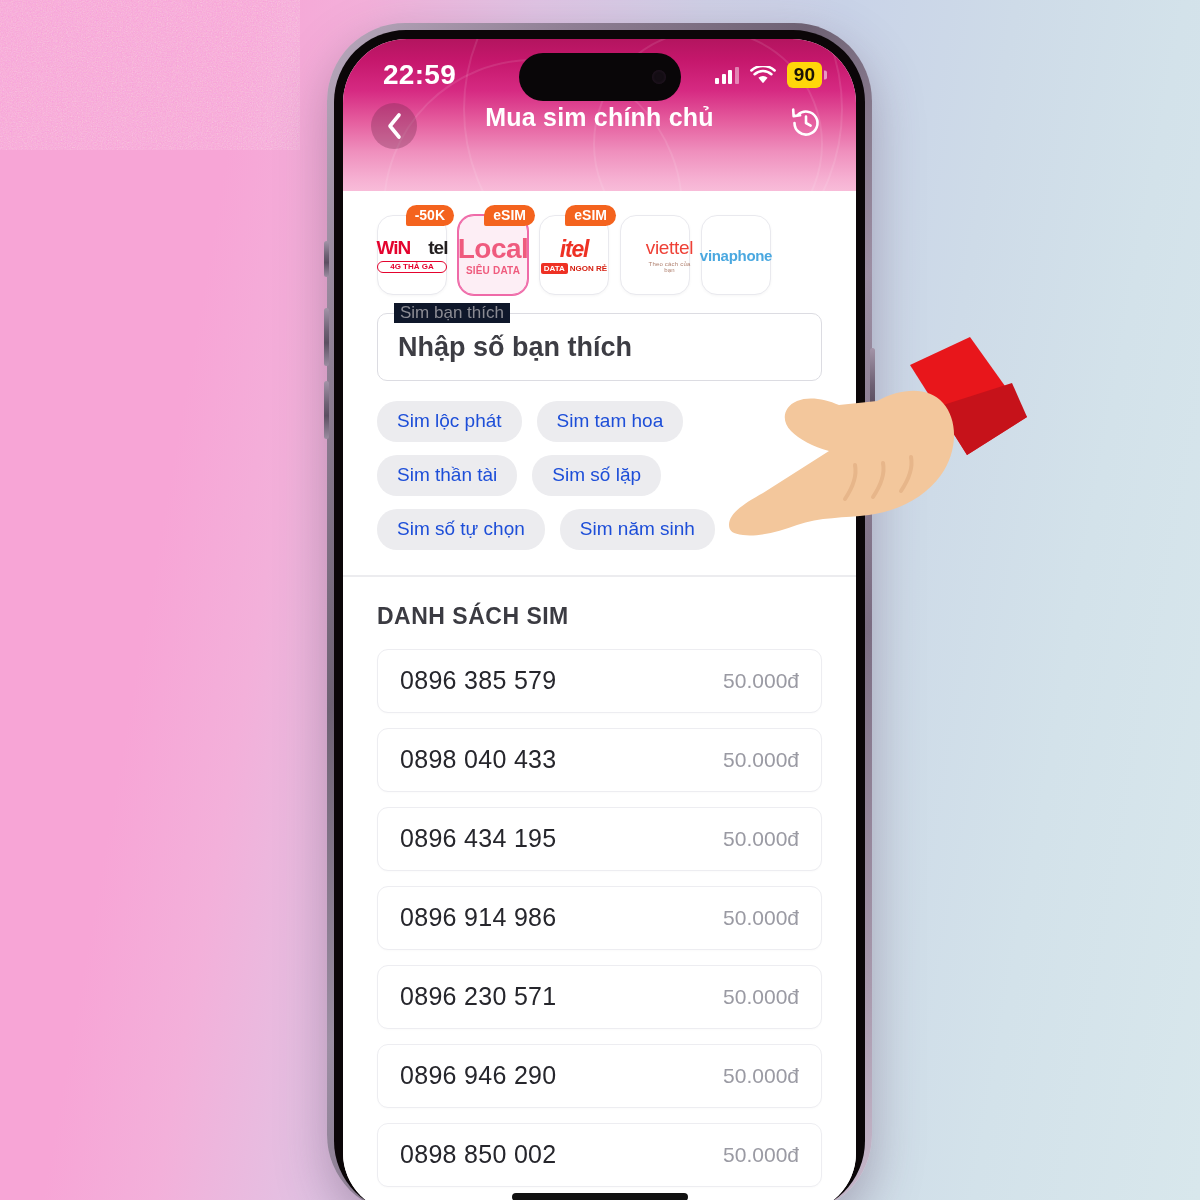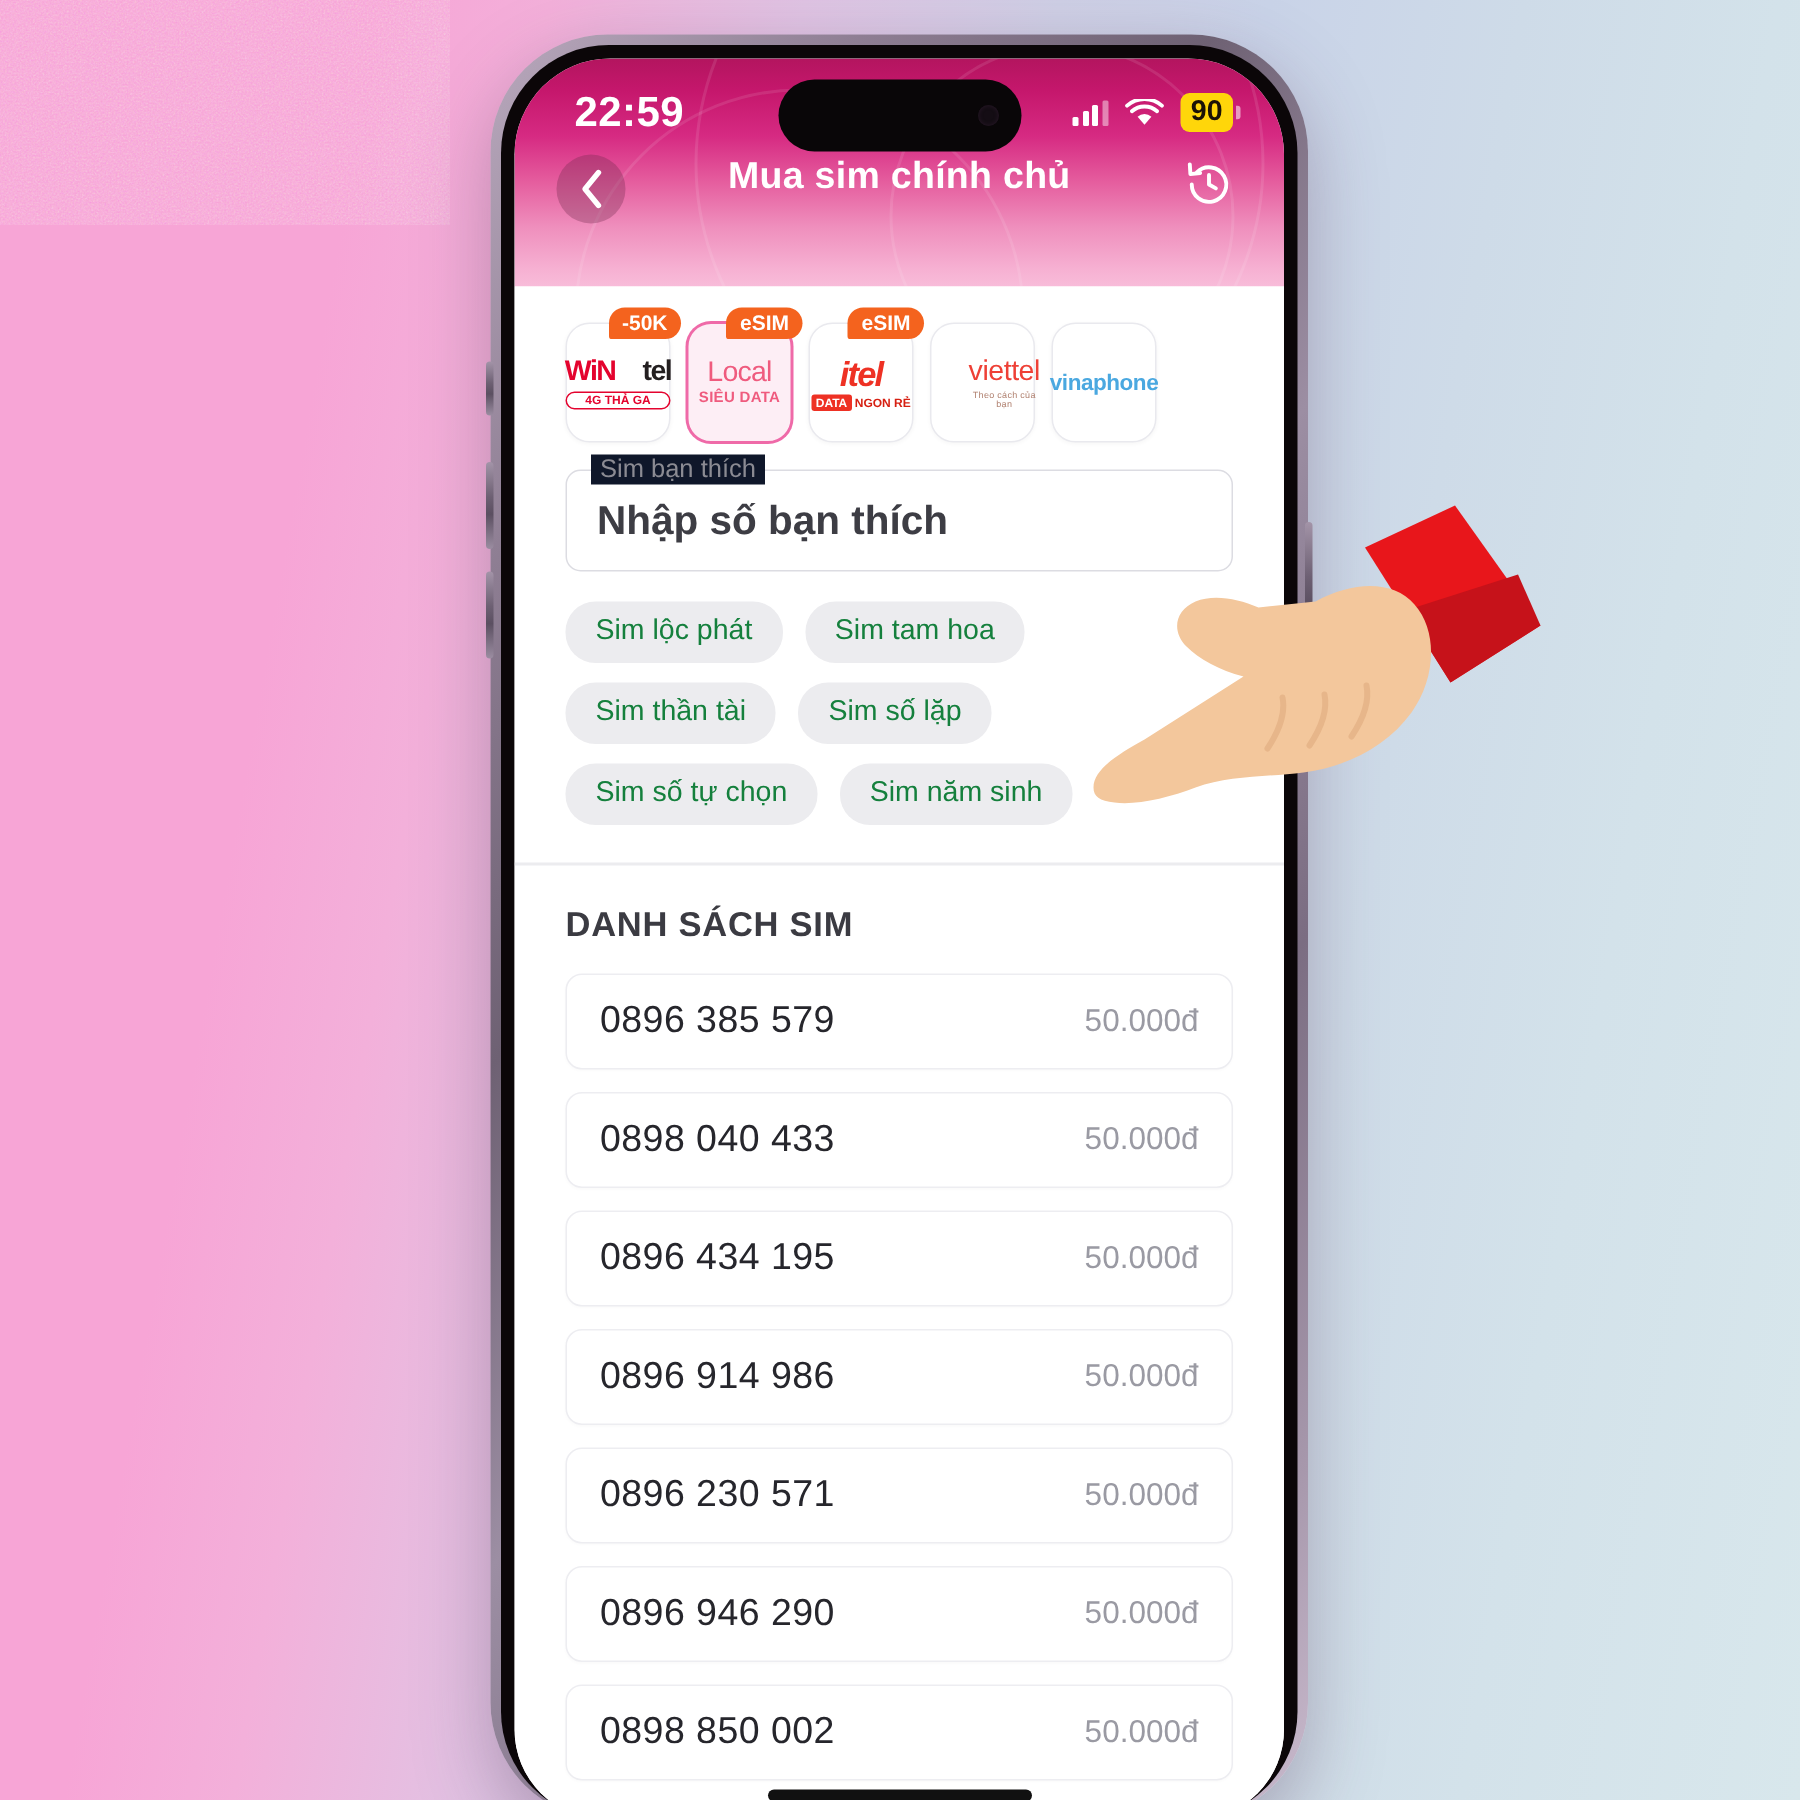--- a/index.html
+++ b/index.html
@@ -209,21 +209,21 @@
   .logo-wintel .w1 .k { color: #231f20; padding-left: 18px; }
   .logo-wintel .w2 {
     margin-top: 4px;
     font-size: 8px; font-weight: bold; color: #e4032e;
     border: 1px solid #e4032e; border-radius: 9px;
     padding: 1px 5px;
     white-space: nowrap;
   }
   .logo-local { text-align: center; line-height: 1; }
   .logo-local .l1 {
-    font-size: 19px; font-weight: normal; color: #ef5b7e; letter-spacing: -.5px;
+    font-size: 28px; font-weight: bold; color: #ef5b7e; letter-spacing: -.5px;
   }
   .logo-local .l2 {
     margin-top: 3px; font-size: 10px; font-weight: bold; color: #ef5b7e;
     letter-spacing: .2px;
   }
   .logo-itel { text-align: center; line-height: 1; }
   .logo-itel .i1 {
     font-size: 23px; font-weight: bold; color: #ee3124; letter-spacing: -1.2px;
     font-style: italic;
   }
@@ -260,21 +260,21 @@
 
   
   #chips {
     display: flex; flex-wrap: wrap;
     gap: 13px 15px;
     padding: 20px 34px 0;
     max-width: 470px;
   }
   .chip {
     background: #ececef;
-    color: #15803d;
+    color: #1d4ed8;
     font-size: 19px;
     border-radius: 20px;
     padding: 9px 20px 10px;
     cursor: pointer;
     white-space: nowrap;
   }
 
   #divider { height: 1.5px; background: #ececef; margin: 25px 0 0; }
 
   

